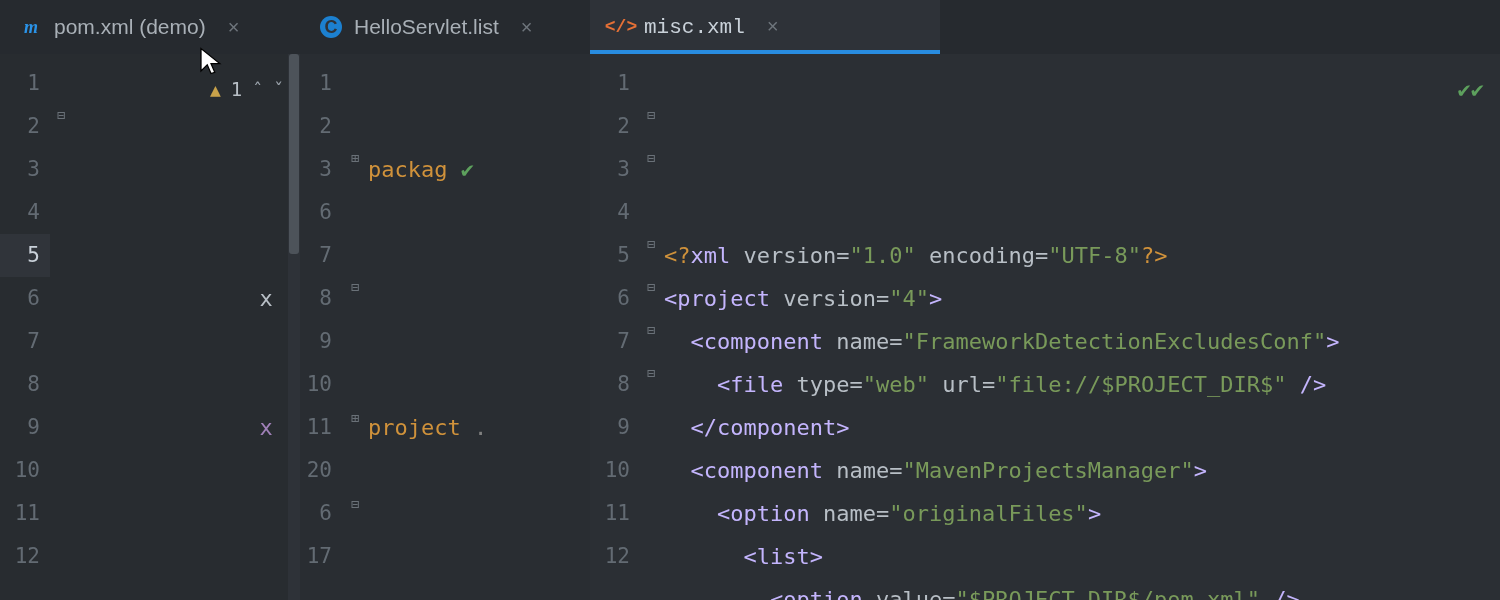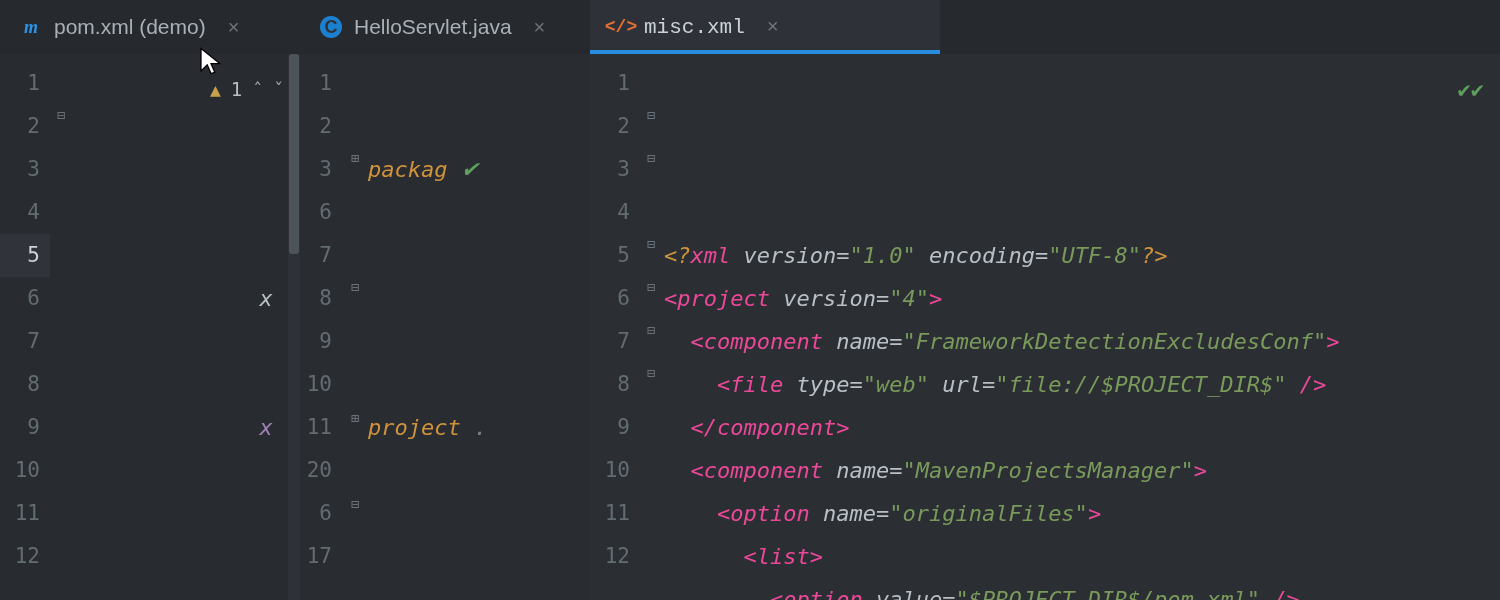--- a/index.html
+++ b/index.html
@@ -103,26 +103,26 @@
 
   .code {
     flex:1;
     padding-top:8px;
     font-size:22px;
     line-height:43px;
     white-space:pre;
     color:#b8bfc6;
     position:relative;
   }
-  .row { height:43px; display:block;font-style:italic; }
+  .row { height:43px; display:block; }
   .hl-current { background:#30343a;}
 
   
   .kw  { color:#d0923b; }   
-  .tag { color:#ec4899; }   
+  .tag { color:#c4b5fd; }   
   .str { color:#799a5a; }   
   .attr{ color:#b8bfc6; }
   .op  { color:#b8bfc6; }
   .cm  { color:#808080; }
   .pi  { color:#d0923b; }
   .clr-check { color:#5da05d; }
   .chk-dbl { color:#5da05d; }
 
   .topright-icons {
     position:absolute;
@@ -158,21 +158,21 @@
 <body>
 
 <div class="tabbar">
   <div class="tab" style="width:300px;">
     <span class="ficon fi-m">m</span>
     <span class="tab-label">pom.xml (demo)</span>
     <span class="close">×</span>
   </div>
   <div class="tab" style="width:290px;">
     <span class="ficon fi-c">C</span>
-    <span class="tab-label">HelloServlet.java</span>
+    <span class="tab-label">HelloServlet.list</span>
     <span class="close">×</span>
   </div>
   <div class="tab active underlined" style="width:350px;font-family:Liberation Mono, monospace;">
     <span class="ficon fi-x"></span>
     <span class="tab-label">misc.xml</span>
     <span class="close">×</span>
   </div>
 </div>
 
 <div class="cursor-pointer">

